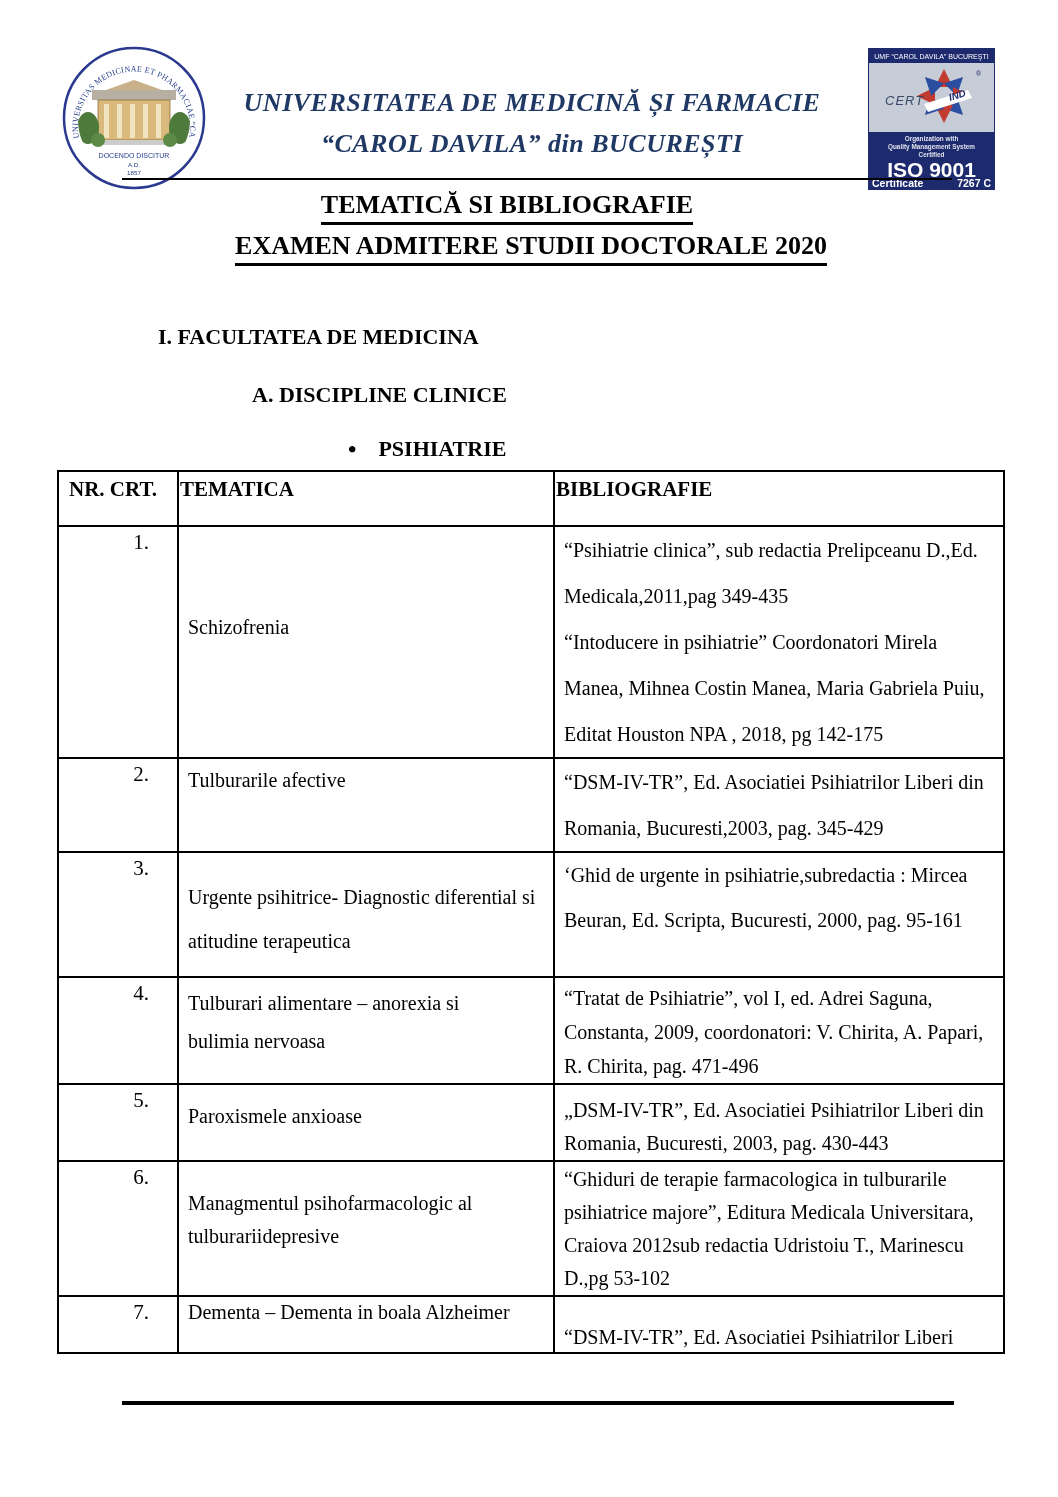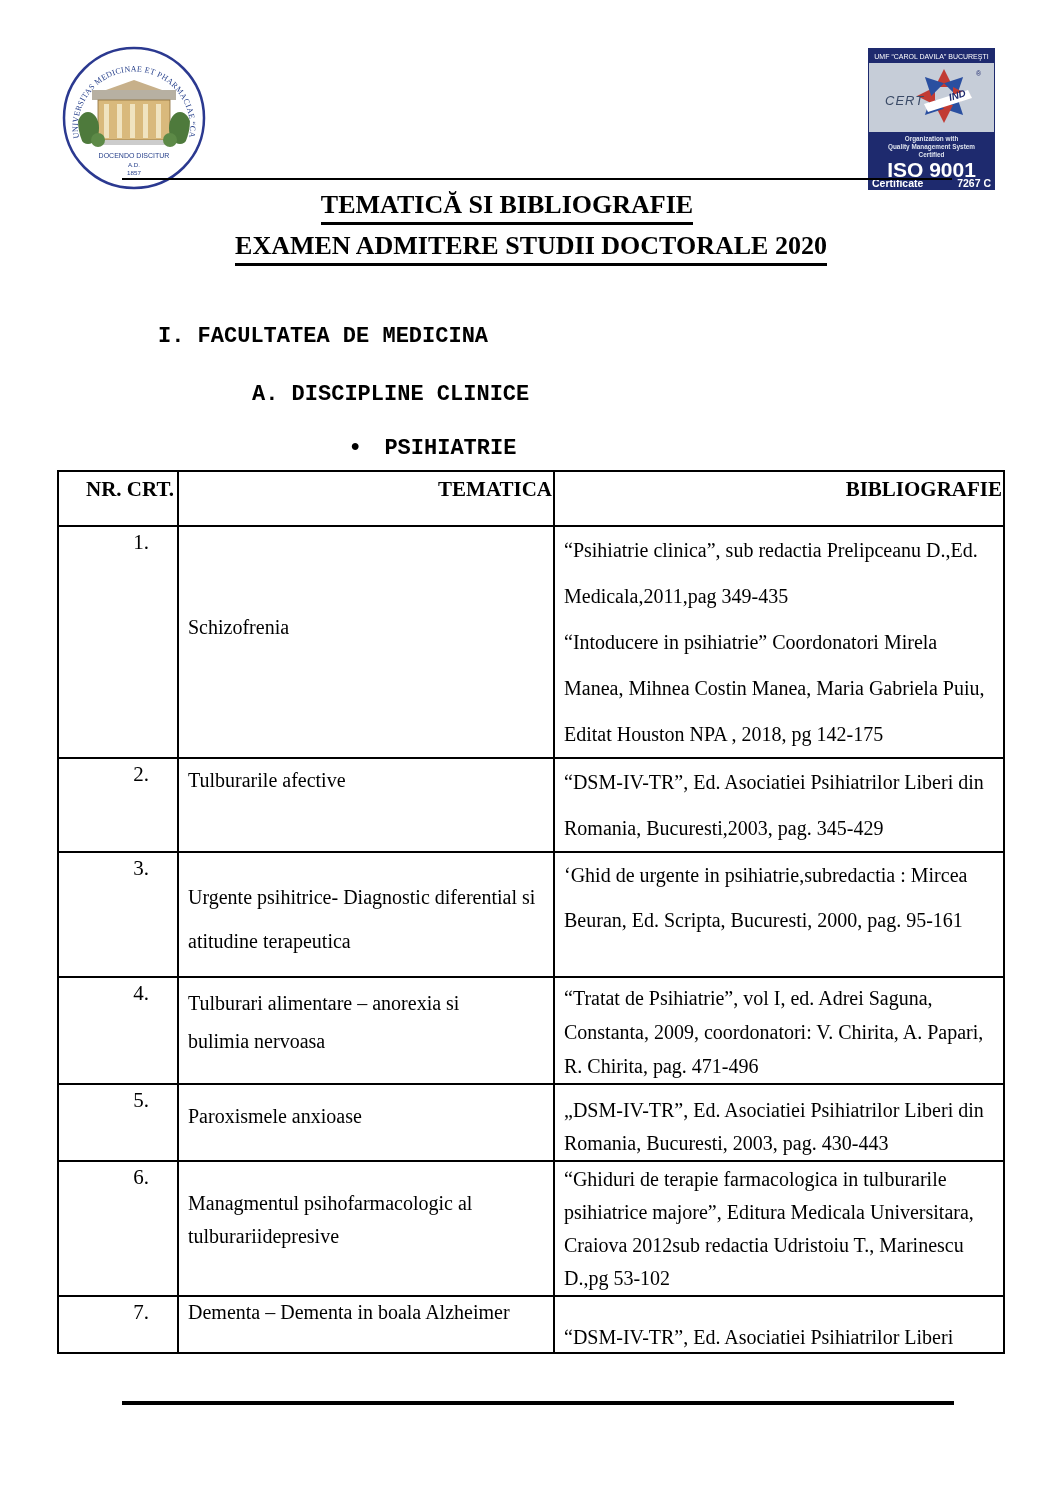--- a/index.html
+++ b/index.html
@@ -24,35 +24,35 @@
   .badge-wrap { position:absolute; left:868px; top:48px; width:145px; height:142px; }
   .header-rule { position:absolute; left:122px; top:178px; width:830px; height:2px; background:#000; }
 
   
   .doc-title { position:absolute; left:0; width:1014px; text-align:center; font-weight:bold; font-size:26px; }
   .doc-title .u { display:inline-block; border-bottom:3px solid #000; padding-bottom:2px; }
   .t1 { top:190px; }
   .t2 { top:231px;margin-left:24px; }
 
   
-  .sec { position:absolute; font-weight:bold; font-size:22px;font-family:Liberation Mono, monospace; }
+  .sec { position:absolute; font-weight:bold; font-size:22px; }
   .sec1 { left:158px; top:324px; }
   .sec2 { left:252px; top:382px; }
   .sec3 { left:348px; top:436px; display:flex; align-items:center; }
   .sec3 .bullet { font-size:24px; line-height:24px; margin-right:22px; }
 
   
   .doc-table {
     position:absolute; left:57px; top:470px;
     border-collapse:collapse; table-layout:fixed;
     background:#fff; font-size:20px;
   }
   .doc-table th, .doc-table td { border:2px solid #000; vertical-align:top; }
-  .doc-table th { font-size:21px; font-weight:bold; padding-top:5px; text-align:right; }
-  th.nrh { text-align:left; padding-left:27px; }
+  .doc-table th { font-size:21px; font-weight:bold; padding-top:5px; text-align:left; }
+  th.nrh { text-align:left; padding-left:10px; }
   td.nr { font-size:21px; text-align:right; padding:3px 28px 0 0; }
   td.tem { padding:0 2px 0 9px; }
   td.bib { padding:0 4px 0 9px;margin-top:17px; }
   td.tem div, td.bib div { white-space:normal; }
 
   
   .footer-rule { position:absolute; left:122px; top:1401px; width:832px; height:4px; background:#000; }
 
   .badge-wrap svg text, .seal svg text { font-family:"Liberation Sans", sans-serif; }
   .seal svg .ring { font-family:"Liberation Serif", serif; }
@@ -88,20 +88,24 @@
       </g>
       <text class="ring" font-size="8.2" fill="#27408b" letter-spacing="0.4">
         <textPath href="#ringPath" startOffset="0" textLength="318" lengthAdjust="spacingAndGlyphs">UNIVERSITAS MEDICINAE ET PHARMACIAE “CAROLUS DAVILA” - BUCURESTI</textPath>
       </text>
       <text x="72" y="112" text-anchor="middle" font-size="7" fill="#27408b">DOCENDO DISCITUR</text>
       <text x="72" y="121" text-anchor="middle" font-size="6.2" fill="#27408b">A.D.</text>
       <text x="72" y="129" text-anchor="middle" font-size="6.2" fill="#27408b">1857</text>
     </svg>
   </div>
 
+  <div class="univ-title">
+    <div>UNIVERSITATEA DE MEDICINĂ ȘI FARMACIE</div>
+    <div>“CAROL DAVILA” din BUCUREȘTI</div>
+  </div>
 
   <div class="badge-wrap">
     <svg width="127" height="142" viewBox="0 0 127 142">
       <rect x="0" y="0" width="127" height="142" fill="#c6cdd8" stroke="#1e2a6e" stroke-width="2"></rect>
       <rect x="0" y="0" width="127" height="15" fill="#1e2a6e"></rect>
       <text x="63.5" y="10.5" text-anchor="middle" font-size="7" fill="#ffffff">UMF “CAROL DAVILA” BUCUREŞTI</text>
 
       <g transform="translate(76,48)">
         <g transform="rotate(0)">
             <polygon points="0,-27 9,-9 -9,-9" fill="#c23b33"></polygon>

